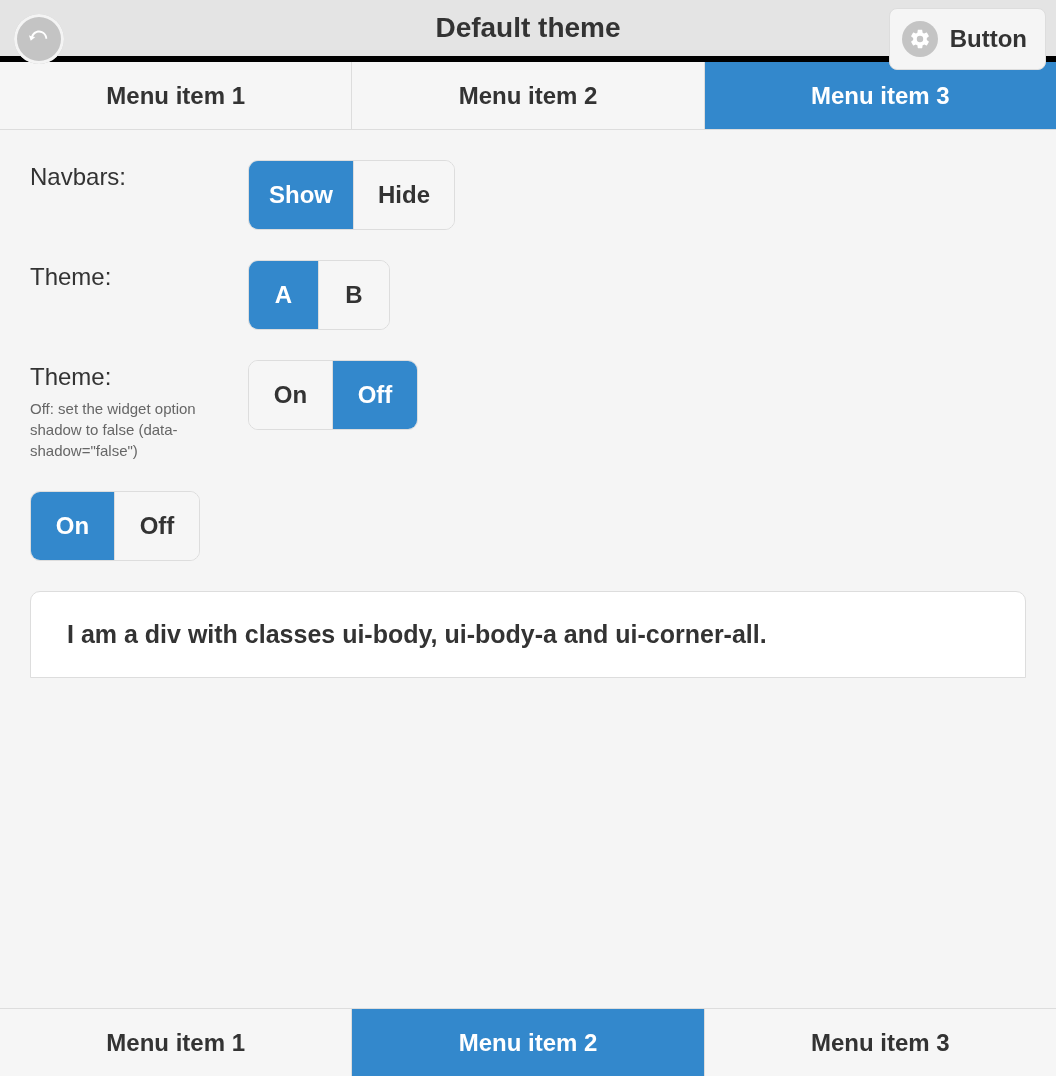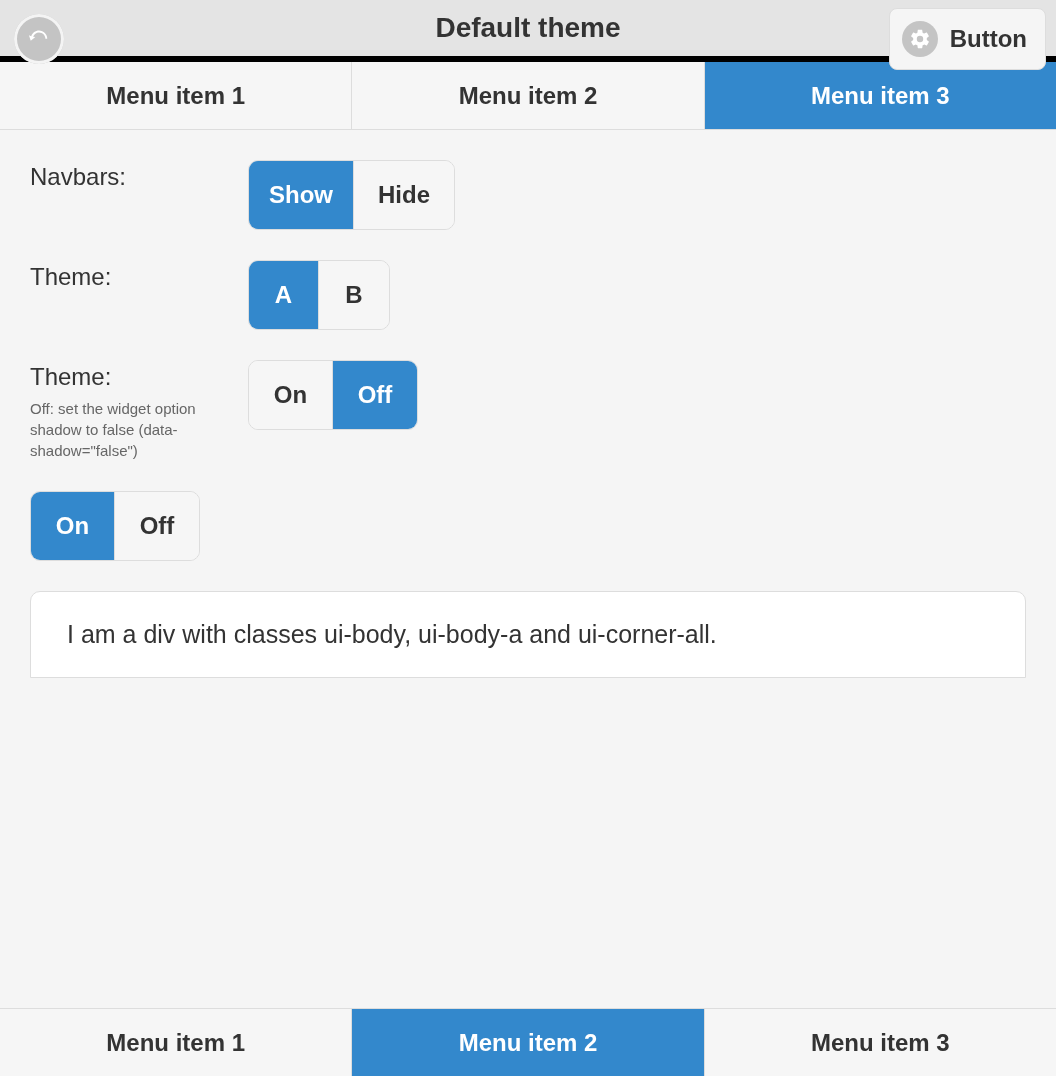--- a/index.html
+++ b/index.html
@@ -99,20 +99,21 @@
   .seg.active { background: #3388cc; color: #fff; }
 
   .body-box {
     margin: 10px 0 0 0;
     padding: 28px 36px;
     border: 1px solid #ddd;
     border-radius: 10px 10px 0 0;
     background: #fff;
     font-size: 25px;
     color: #333;
+    font-weight: bold;
   }
 
   
   .footer {
     position: fixed;
     bottom: 0;
     left: 0;
     width: 1056px;
     display: flex;
     height: 68px;

